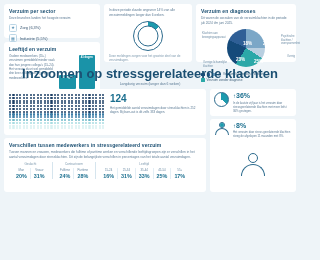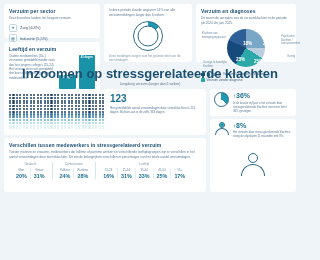--- a/index.html
+++ b/index.html
@@ -623,21 +623,21 @@
           <span class="dot" style="background: rgb(216, 240, 242);"></span>
           <span class="dot" style="background: rgb(216, 240, 242);"></span>
           <span class="dot" style="background: rgb(216, 240, 242);"></span>
           <span class="dot" style="background: rgb(216, 240, 242);"></span>
           <span class="dot" style="background: rgb(216, 240, 242);"></span>
           <span class="dot" style="background: rgb(216, 240, 242);"></span>
           <span class="dot" style="background: rgb(216, 240, 242);"></span>
           <span class="dot" style="background: rgb(216, 240, 242);"></span>
         </div>
       <div class="stat-252">
-        <div class="big-num">123</div>
+        <div class="big-num">124</div>
         <div class="stat-txt">Het gemiddelde aantal verzuimdagen door stressklachten is 252 dagen. Bij burn-out is dit zelfs 333 dagen.</div>
       </div>
     </div>
 
     <div class="side-stats">
       <div class="stat-card">
         <div class="stat-ico">
             <div class="ico-pie"></div>
           </div>
         <div>

